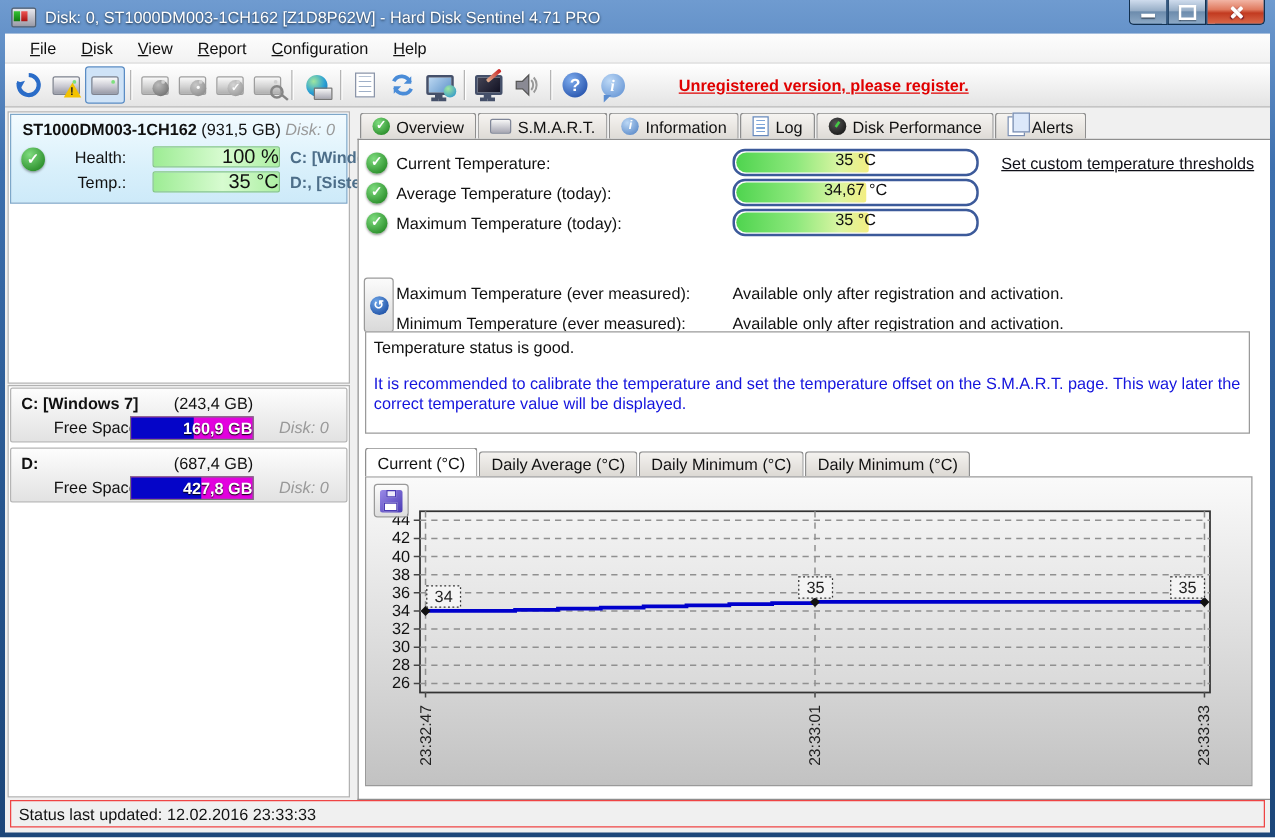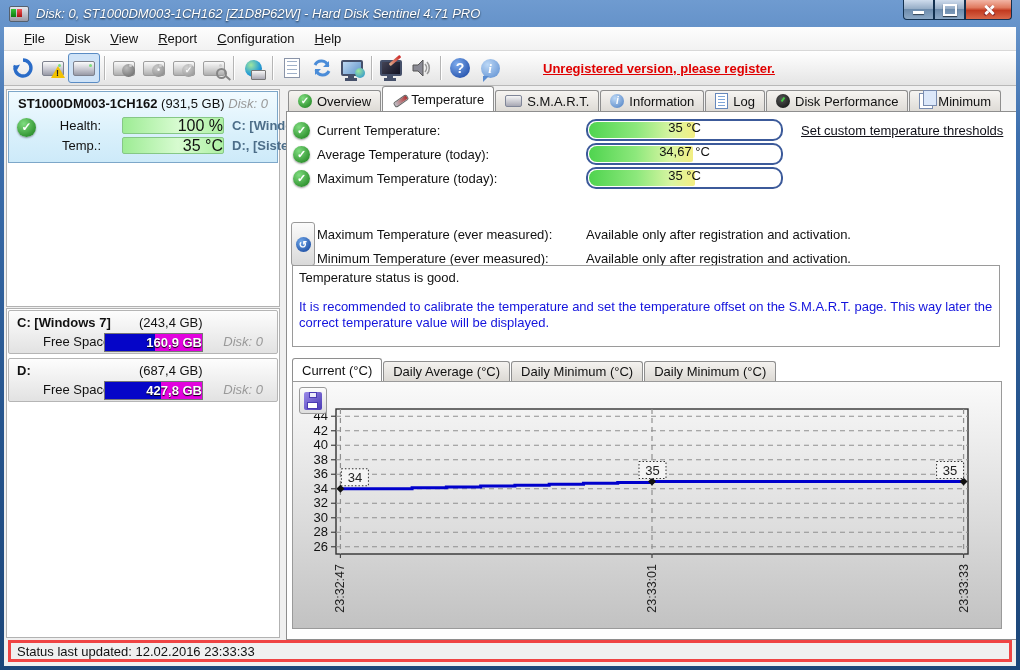--- a/index.html
+++ b/index.html
@@ -5,21 +5,21 @@
   html,body{margin:0;padding:0;}
   body{width:1020px;height:670px;position:relative;overflow:hidden;
        font-family:"Liberation Sans",sans-serif;font-size:13px;color:#111;}
   
   .window{position:absolute;inset:0;background:linear-gradient(180deg,#6f9bd0 0%,#3e70ae 20%,#27568f 60%,#1c4679 100%);}
   .titlebar{position:absolute;top:0;left:0;right:0;height:27px;display:flex;align-items:center;}
   .app-icon{width:18px;height:14px;margin:0 7px 0 9px;border-radius:2px;position:relative;
             background:linear-gradient(180deg,#e8e8ee,#9a9aa6);border:1px solid #55606e;}
   .app-icon::before{content:"";position:absolute;left:1px;top:2px;width:5px;height:8px;background:linear-gradient(180deg,#35c335,#0f7a0f);}
   .app-icon::after{content:"";position:absolute;left:7px;top:2px;width:5px;height:8px;background:linear-gradient(180deg,#e55,#a11);}
-  .title-text{color:#fff;font-size:13px;text-shadow:0 1px 2px #123;white-space:nowrap;font-style:italic;}
+  .title-text{color:#fff;font-size:13px;text-shadow:0 1px 2px #123;white-space:nowrap;}
   .winbtns{position:absolute;top:0;right:8px;display:flex;}
   .winbtn{width:29px;height:19px;border:1px solid #12304f;border-top:0;display:flex;align-items:center;justify-content:center;
           background:linear-gradient(180deg,#cfdced 0%,#97aec7 45%,#6d8cad 50%,#8da9c6 100%);position:relative;}
   .winbtn.min{border-radius:0 0 0 4px;}
   .winbtn.close{width:45px;border-radius:0 0 4px 0;background:linear-gradient(180deg,#f2b5a5 0%,#e07a5f 40%,#c23a20 55%,#d9684a 100%);}
   .glyph-min{width:11px;height:3px;background:#fff;box-shadow:0 1px 1px #345;margin-top:6px;}
   .glyph-max{width:10px;height:8px;border:2px solid #fff;box-shadow:0 1px 1px #345;}
   .glyph-x{position:relative;width:12px;height:12px;}
   .glyph-x::before,.glyph-x::after{content:"";position:absolute;left:5px;top:0;width:3px;height:12px;background:#fff;border-radius:1px;box-shadow:0 1px 1px #612;}
   .glyph-x::before{transform:rotate(45deg);} .glyph-x::after{transform:rotate(-45deg);}
@@ -139,21 +139,21 @@
         border-radius:3px 3px 0 0;background:linear-gradient(180deg,#f4f2ef,#dcd9d4);margin-right:1px;}
   .ctab.active{height:22px;background:#fff;z-index:2;}
   .chartbox{position:absolute;left:5px;width:708px;height:246px;border:1px solid #9a9a9a;
             background:linear-gradient(180deg,#fafafa 0%,#dcdcdc 55%,#c2c2c2 100%);}
   .savebtn{position:absolute;left:6px;top:5px;width:26px;height:25px;border:1px solid #9a9a9a;border-radius:3px;
            background:linear-gradient(180deg,#fcfcfc,#dedede);display:flex;align-items:center;justify-content:center;z-index:4;}
   .floppy{width:18px;height:18px;border-radius:2px;background:linear-gradient(135deg,#9a8ae8,#4a3ab4);position:relative;}
   .floppy::before{content:"";position:absolute;top:0;left:5px;width:8px;height:6px;background:#eceafa;border:1px solid #4a3ab4;box-sizing:border-box;}
   .floppy::after{content:"";position:absolute;bottom:1px;left:3px;width:11px;height:7px;background:#fff;border:1px solid #4a3ab4;box-sizing:border-box;}
   
-  .statusbar{position:absolute;left:4px;right:4px;bottom:4px;height:22px;background:#f0f0f0;border:3px solid #ef4444;
+  .statusbar{position:absolute;left:4px;right:4px;bottom:4px;height:22px;background:#f0f0f0;border:1px solid #ef4444;
              display:flex;align-items:center;padding-left:6px;box-sizing:border-box;}
 </style>
 </head>
 <body>
 
 <div class="window">
   <div class="titlebar">
     <div class="app-icon"></div>
     <div class="title-text">Disk: 0, ST1000DM003-1CH162 [Z1D8P62W]  -  Hard Disk Sentinel 4.71 PRO</div>
     <div class="winbtns">
@@ -309,43 +309,39 @@
           </div>
         </div>
       </div>
 
       <div class="main">
         <div class="tabs">
           <div class="tab">
             <span class="t-ico t-check"></span>
             <span>Overview</span>
           </div>
-          <div class="tab active">
-            <span class="t-thermo"></span>
-            <span>Temperature</span>
-          </div>
           <div class="tab">
             <span class="t-disk"></span>
             <span>S.M.A.R.T.</span>
           </div>
           <div class="tab">
             <span class="t-ico t-info"></span>
             <span>Information</span>
           </div>
           <div class="tab">
             <span class="t-log"></span>
             <span>Log</span>
           </div>
           <div class="tab">
             <span class="t-perf"></span>
             <span>Disk Performance</span>
           </div>
           <div class="tab">
             <span class="t-pages"></span>
-            <span>Minimum</span>
+            <span>Alerts</span>
           </div>
         </div>
 
         <div class="main-body">
 
           <div class="trow" style="top:8px;left:0;right:0;">
             <span class="okball"></span>
             <span class="trow-label">Current Temperature:</span>
             <span class="tbar">
               <span class="tbar-fill" style="width: 55%;"></span>

